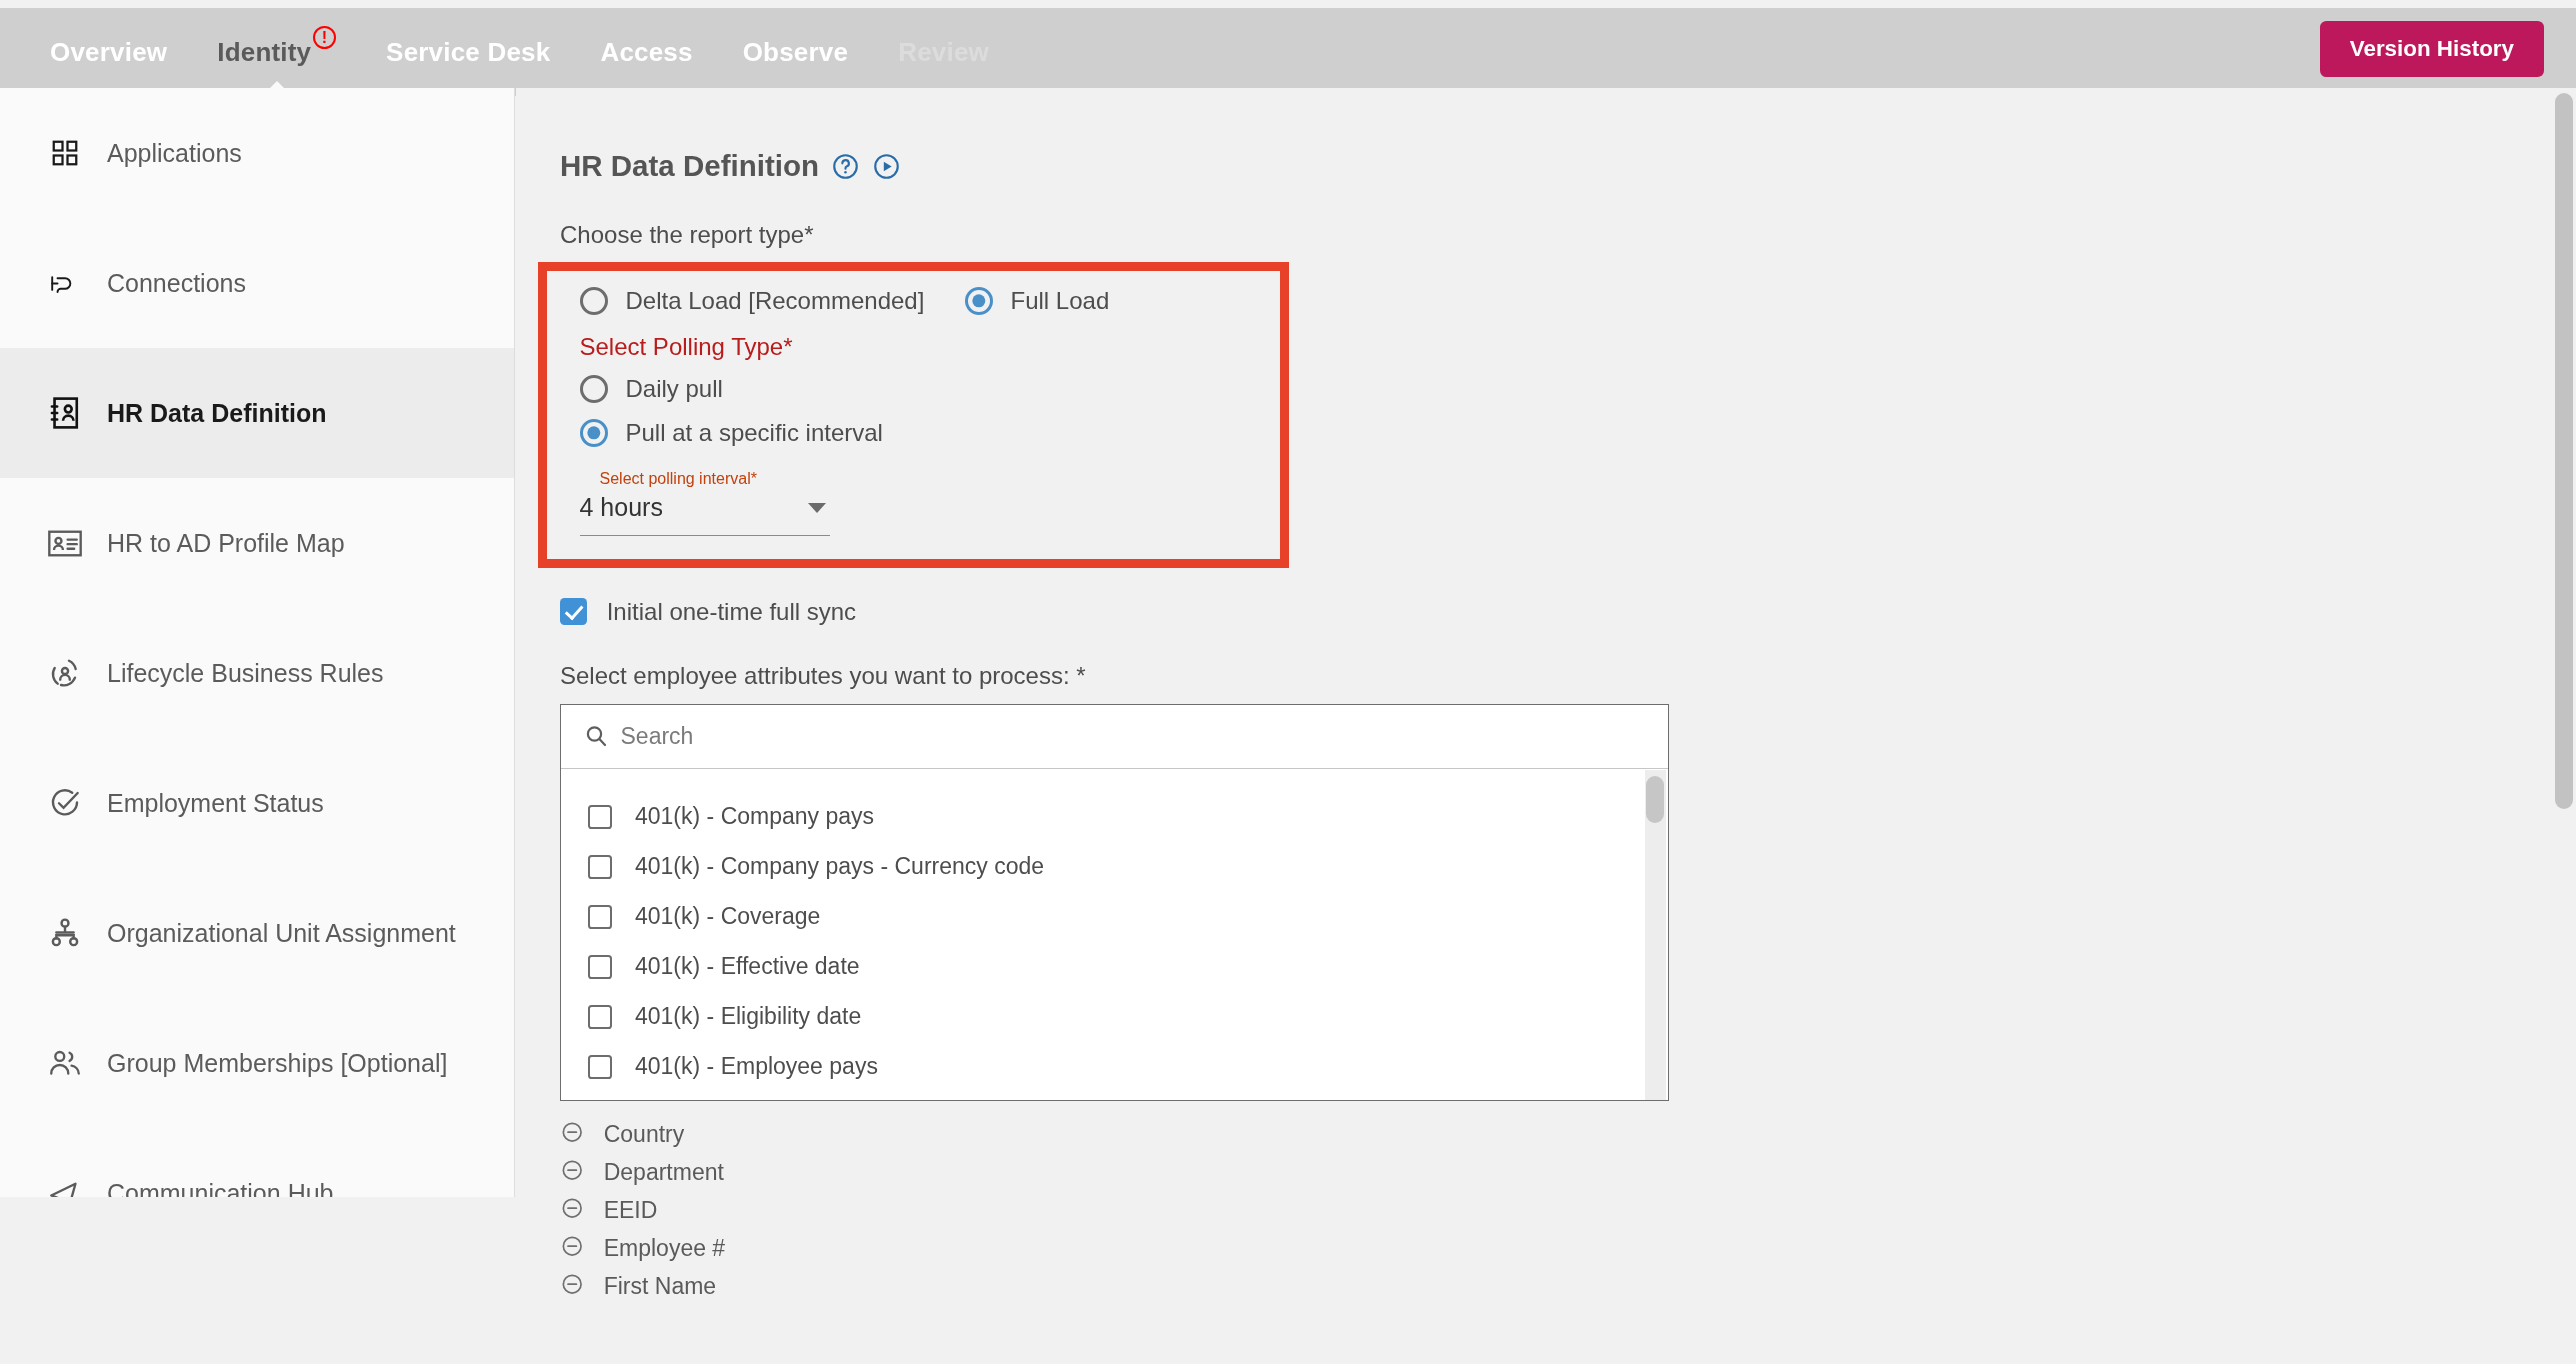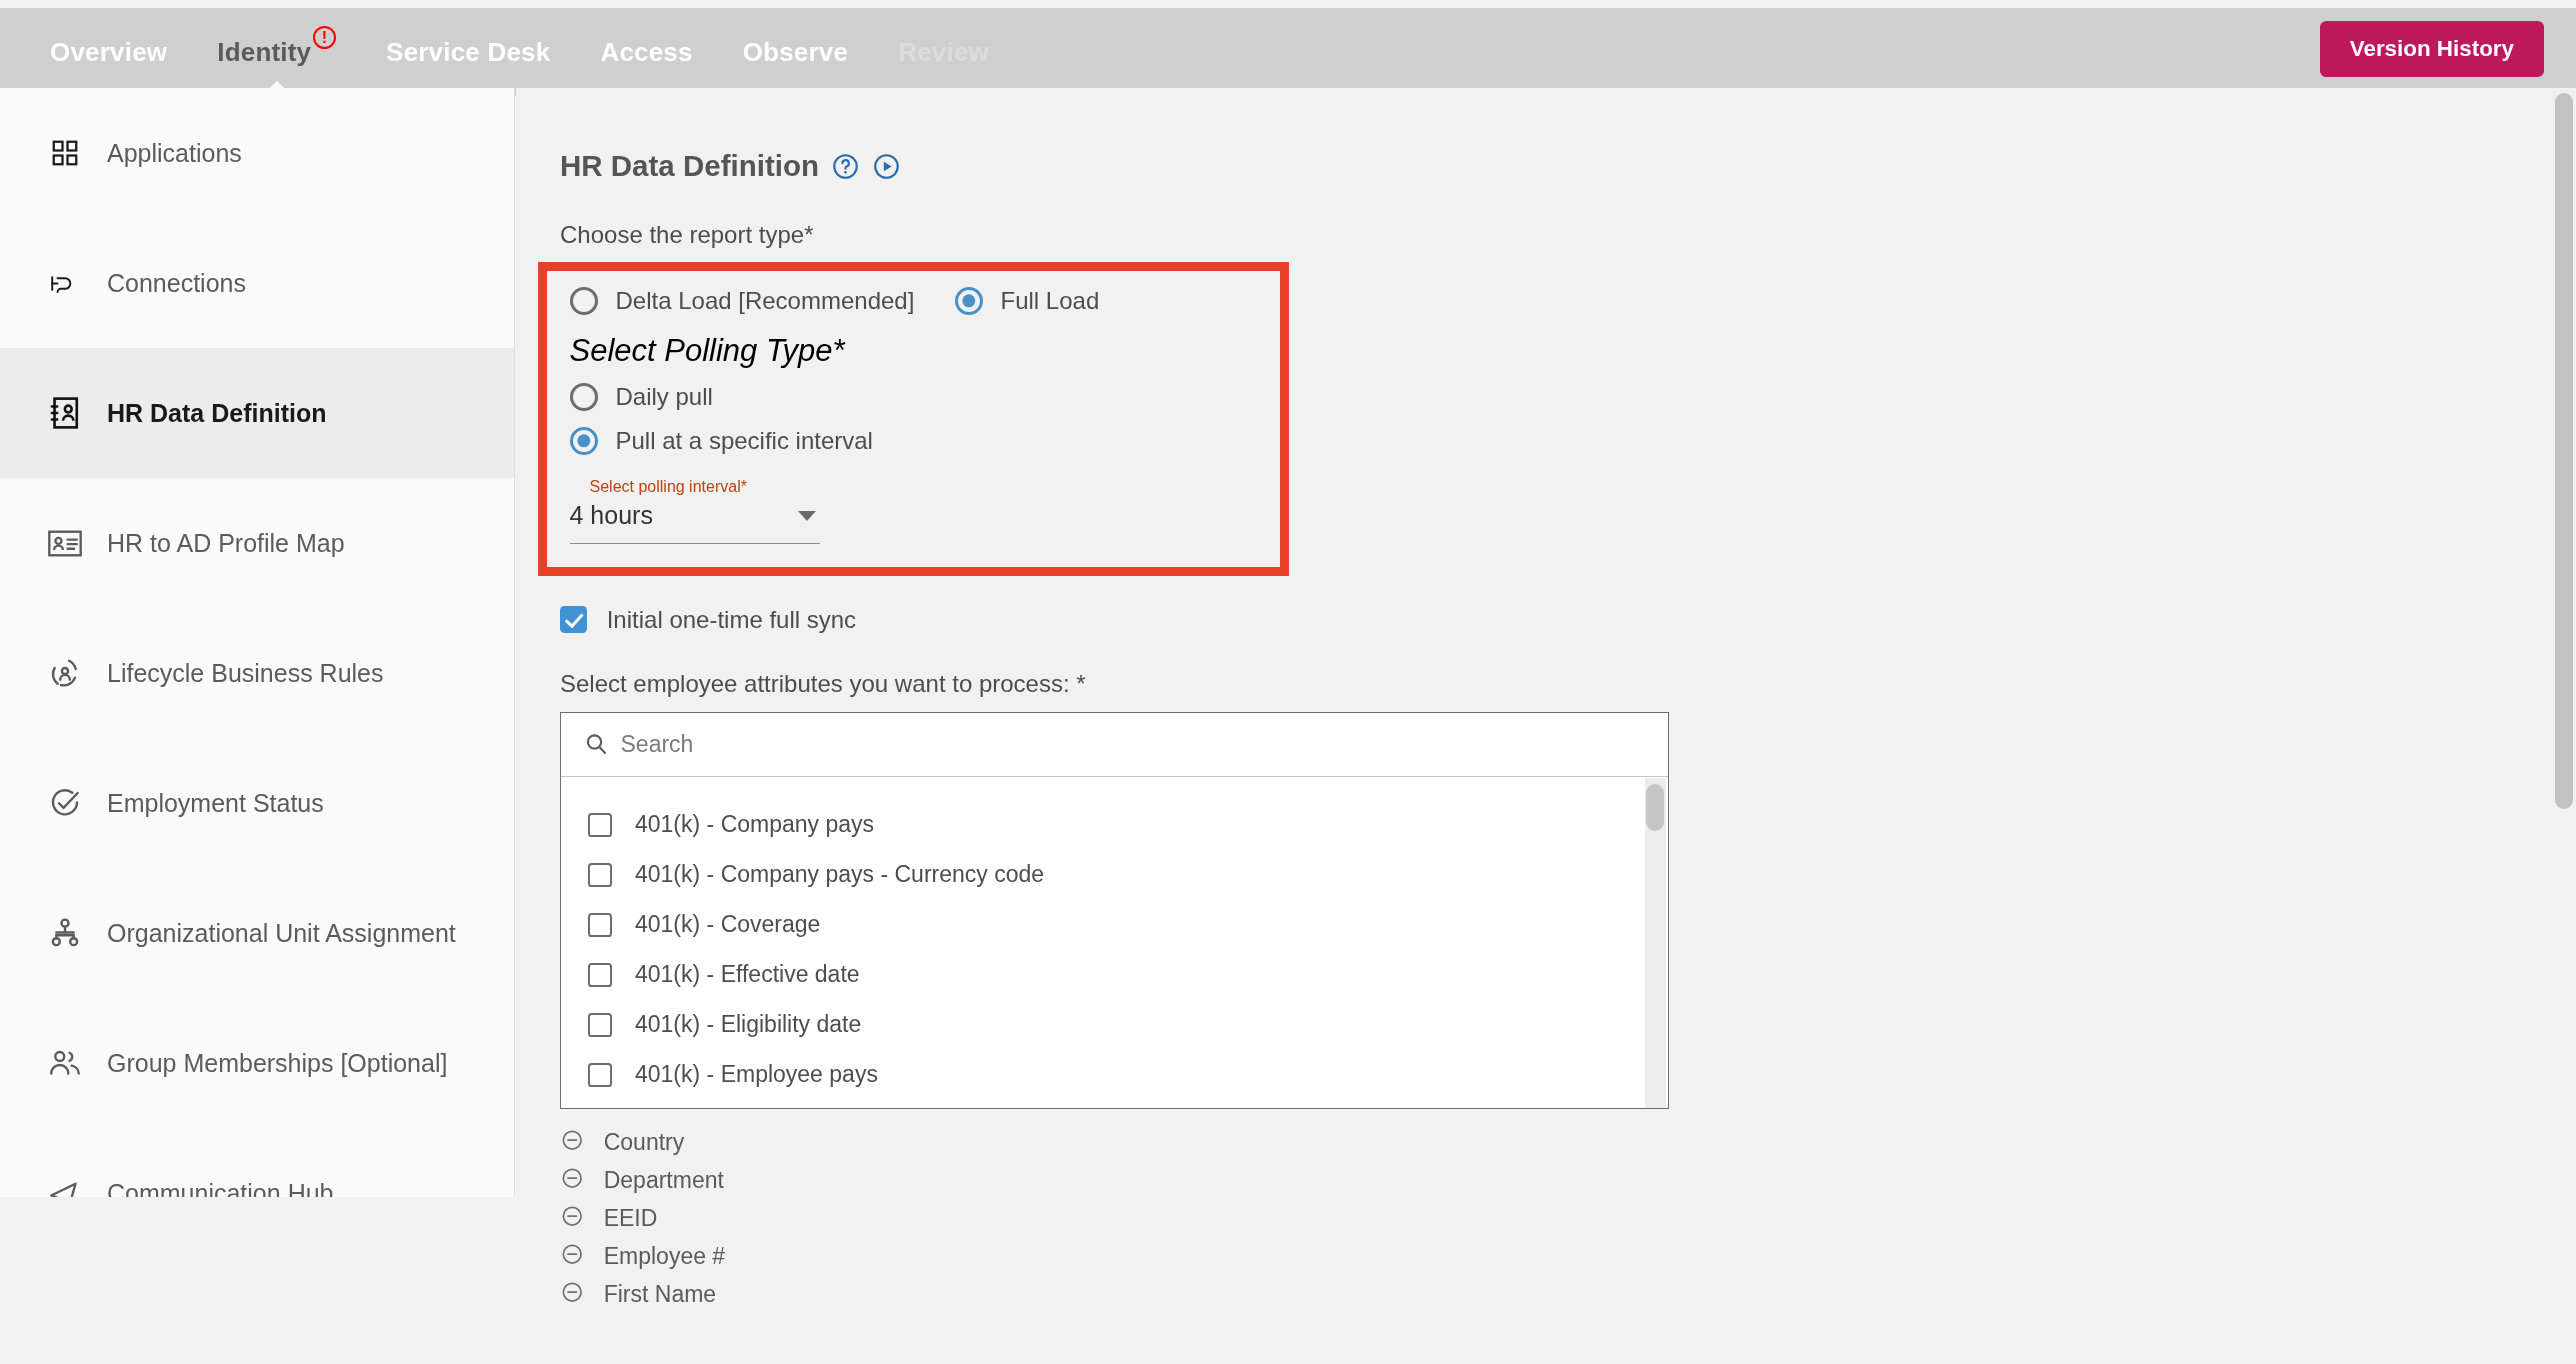--- a/index.html
+++ b/index.html
@@ -138,21 +138,21 @@
     color: #4d4d4d;
   }
 
   
   .redbox {
     position: relative;
     margin: 12.5px 0 0 21.5px;
     width: 751px;
     border: 9.8px solid #e8412a;
     background: #f1f1f1;
-    padding: 16px 23px 23px 23px;
+    padding: 16px 23px 23px 33px;
   }
   .radio-row { display: flex; align-items: center; }
   .radio-opt {
     display: flex; align-items: center;
     cursor: pointer;
     margin-right: 32px;
   }
   .radio {
     width: 28px; height: 28px;
     border-radius: 50%;
@@ -170,24 +170,23 @@
     position: absolute;
     left: 50%; top: 50%;
     transform: translate(-50%,-50%);
     width: 13.4px; height: 13.4px;
     border-radius: 50%;
     background: #4a90c8;
   }
   .radio-text { font-size: 24px; color: #4d4d4d; white-space: nowrap; }
 
   .sub-label {
-    font-size: 31px;
-    color: #000000;
+    font-size: 24px;
+    color: #b91c1c;
     margin: 18px 0 14.3px 0;
-    font-style: italic;
   }
   .radio-stack .radio-opt { margin-bottom: 16px; }
 
   .select-wrap { margin-top: 23px; width: 268px; }
   .select-caption {
     font-size: 16px;
     color: #c2410c;
     margin-bottom: 5.4px;
     margin-left: 20px;
   }

